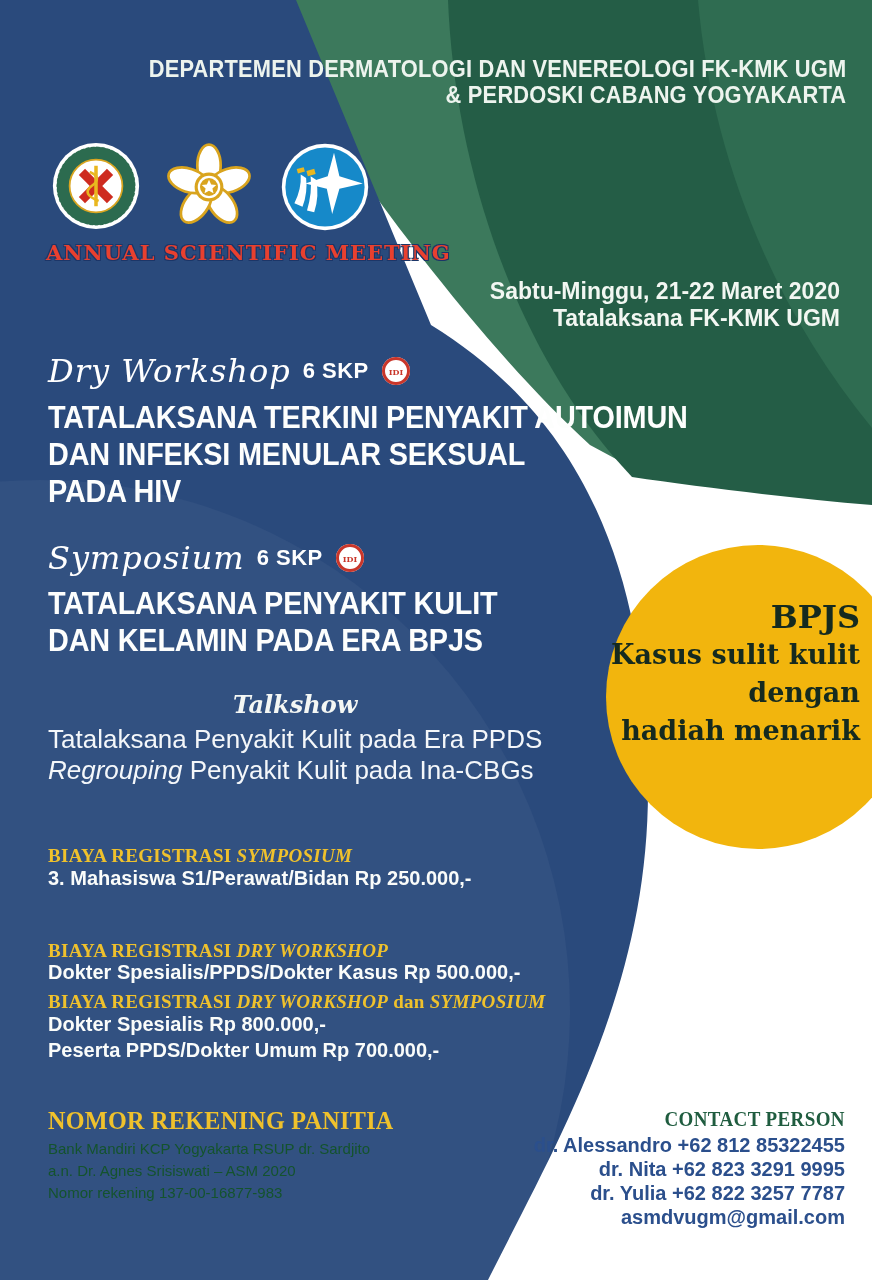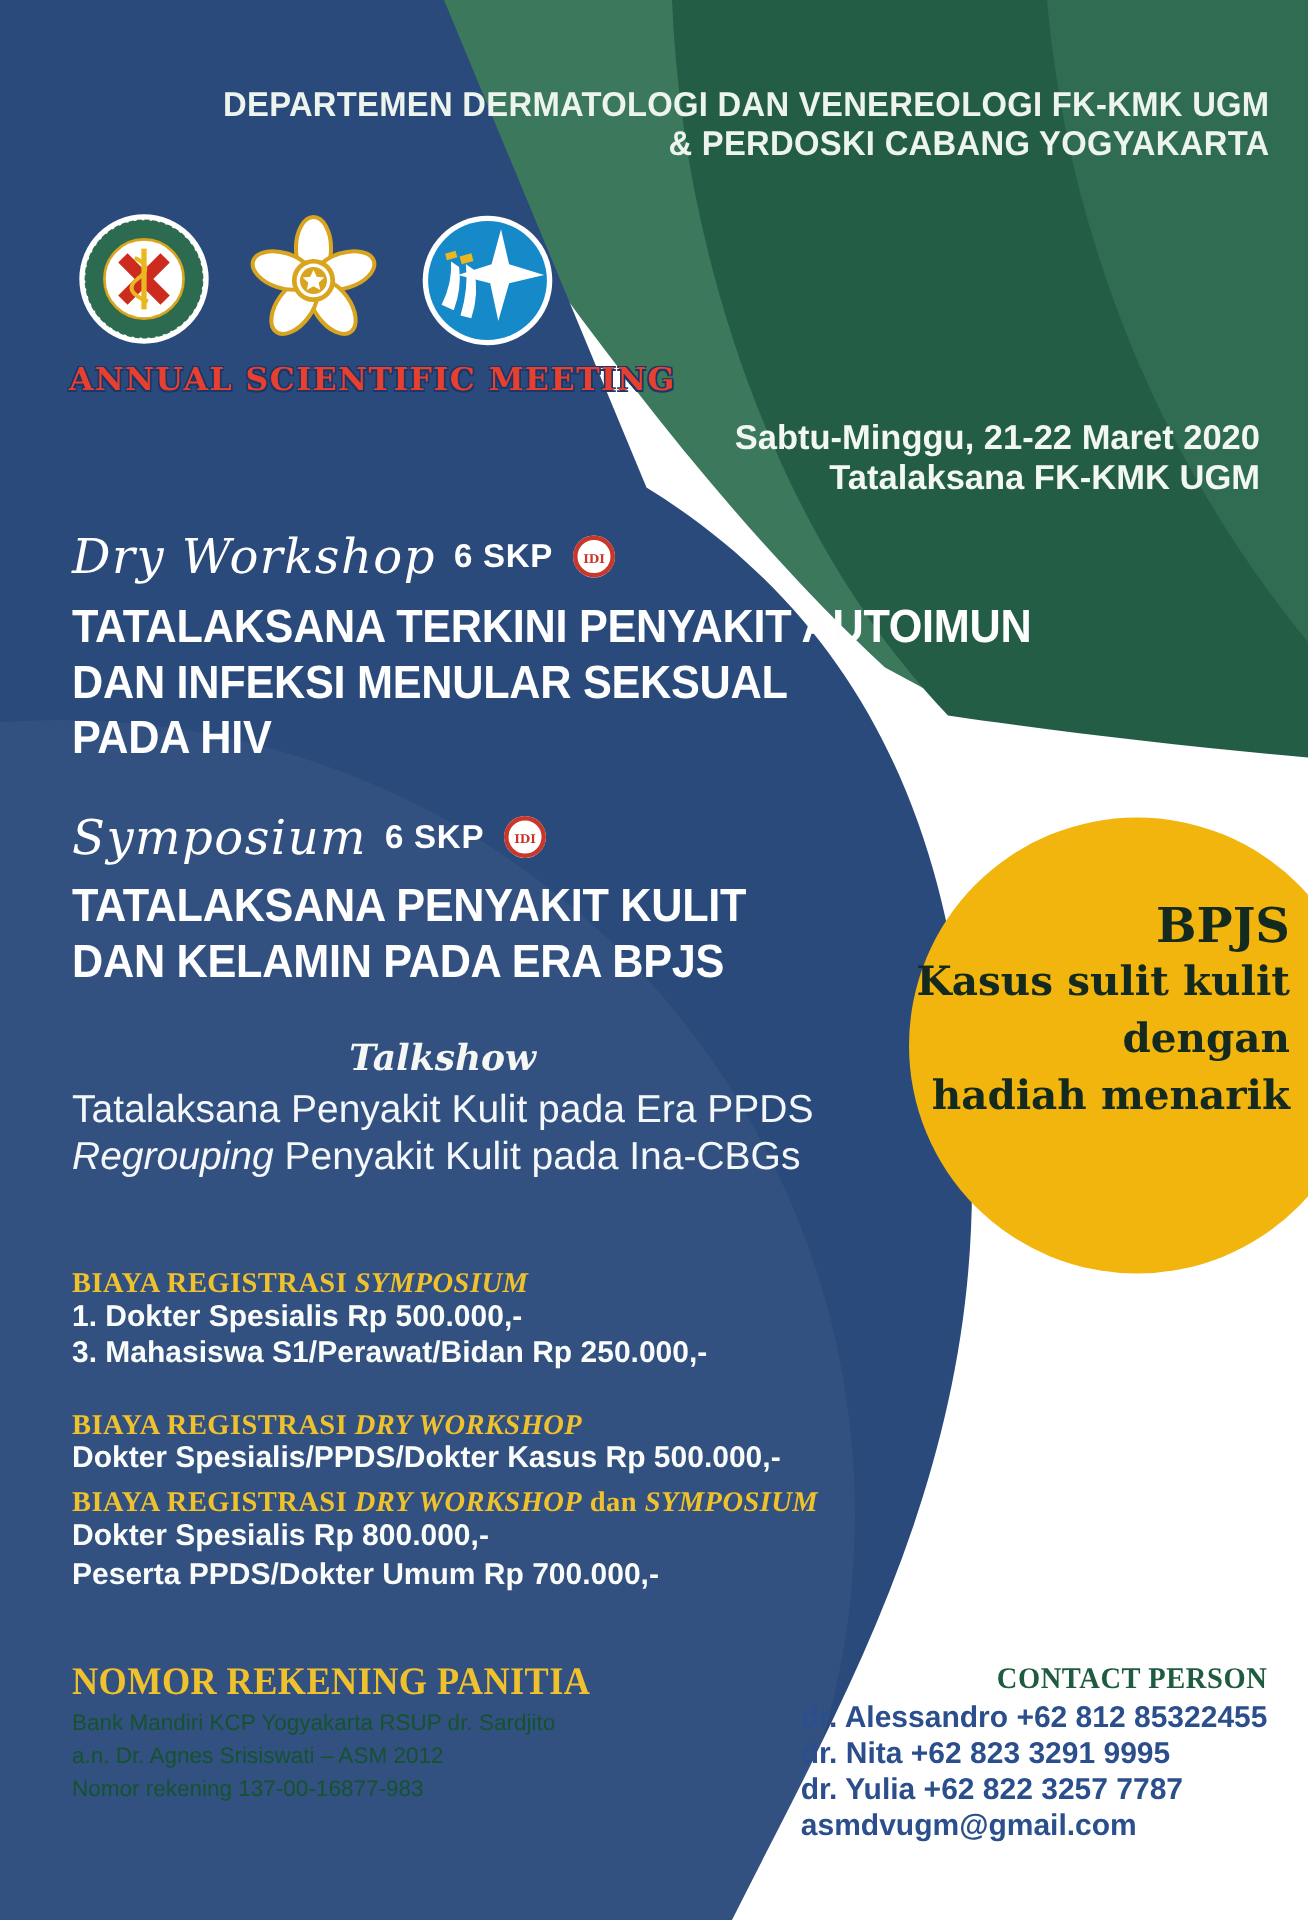--- a/index.html
+++ b/index.html
@@ -37,21 +37,21 @@
          color:#EFC12C;letter-spacing:.3px;}
   .fee-items{font-size:20px;font-weight:bold;line-height:24px;color:#FAFCFA;}
 
   .bank-h{left:48px;top:1106px;font-family:"Liberation Serif",serif;font-weight:bold;
           font-size:26px;color:#EFC12C;letter-spacing:.3px;}
   .bank-lines{left:48px;top:1138px;font-size:15px;font-weight:normal;line-height:22px;color:#14532d;}
 
   .contact-h{right:27px;top:1108px;font-family:"Liberation Serif",serif;font-weight:bold;
              font-size:20px;color:#1F5C3F;letter-spacing:.4px;}
   .contact-lines{right:27px;top:1133px;font-size:20px;font-weight:bold;line-height:24px;
-                 color:#2B4F8C;text-align:left;}
+                 color:#2B4F8C;text-align:right;}
   em{font-style:italic;}
 </style>
 </head>
 <body>
 
 <div class="poster">
 
   <svg class="bg" viewBox="0 0 872 1280" width="872" height="1280">
     <rect x="0" y="0" width="872" height="1280" fill="#FFFFFF"></rect>
     <path d="M 243,0 C 340,155 470,335 590,445 L 655,480 C 545,350 515,170 512,0 Z" fill="#3C795C"></path>
@@ -151,39 +151,38 @@
 
   <div class="abs quiz-blk">
     <div class="quiz-l1">BPJS</div>
     <div class="quiz-l">Kasus sulit kulit</div>
     <div class="quiz-l">dengan</div>
     <div class="quiz-l">hadiah menarik</div>
   </div>
 
   <div class="abs fee-h" style="left:48px;top:845px;"><span>BIAYA REGISTRASI </span><em>SYMPOSIUM</em></div>
   <div class="abs fee-items" style="left:48px;top:866px;">
-    <div>1. Dokter Spesialis Rp 500.000,-</div>
     <div>3. Mahasiswa S1/Perawat/Bidan Rp 250.000,-</div>
   </div>
 
   <div class="abs fee-h" style="left:48px;top:940px;"><span>BIAYA REGISTRASI </span><em>DRY WORKSHOP</em></div>
   <div class="abs fee-items" style="left:48px;top:960px;">
     <div>Dokter Spesialis/PPDS/Dokter Kasus Rp 500.000,-</div>
   </div>
 
   <div class="abs fee-h" style="left:48px;top:991px;"><span>BIAYA REGISTRASI </span><em>DRY WORKSHOP</em><span> dan </span><em>SYMPOSIUM</em></div>
   <div class="abs fee-items" style="left:48px;top:1011px;line-height:26px;">
     <div>Dokter Spesialis Rp 800.000,-</div>
     <div>Peserta PPDS/Dokter Umum Rp 700.000,-</div>
   </div>
 
   <div class="abs bank-h condL">NOMOR REKENING PANITIA</div>
   <div class="abs bank-lines">
     <div>Bank Mandiri KCP Yogyakarta RSUP dr. Sardjito</div>
-    <div>a.n. Dr. Agnes Srisiswati – ASM 2012</div>
+    <div>a.n. Dr. Agnes Srisiswati – ASM 2020</div>
     <div>Nomor rekening 137-00-16877-983</div>
   </div>
 
   <div class="abs contact-h condR">CONTACT PERSON</div>
   <div class="abs contact-lines">
     <div>dr. Alessandro +62 812 85322455</div>
     <div>dr. Nita +62 823 3291 9995</div>
     <div>dr. Yulia +62 822 3257 7787</div>
     <div>asmdvugm@gmail.com</div>
   </div>

